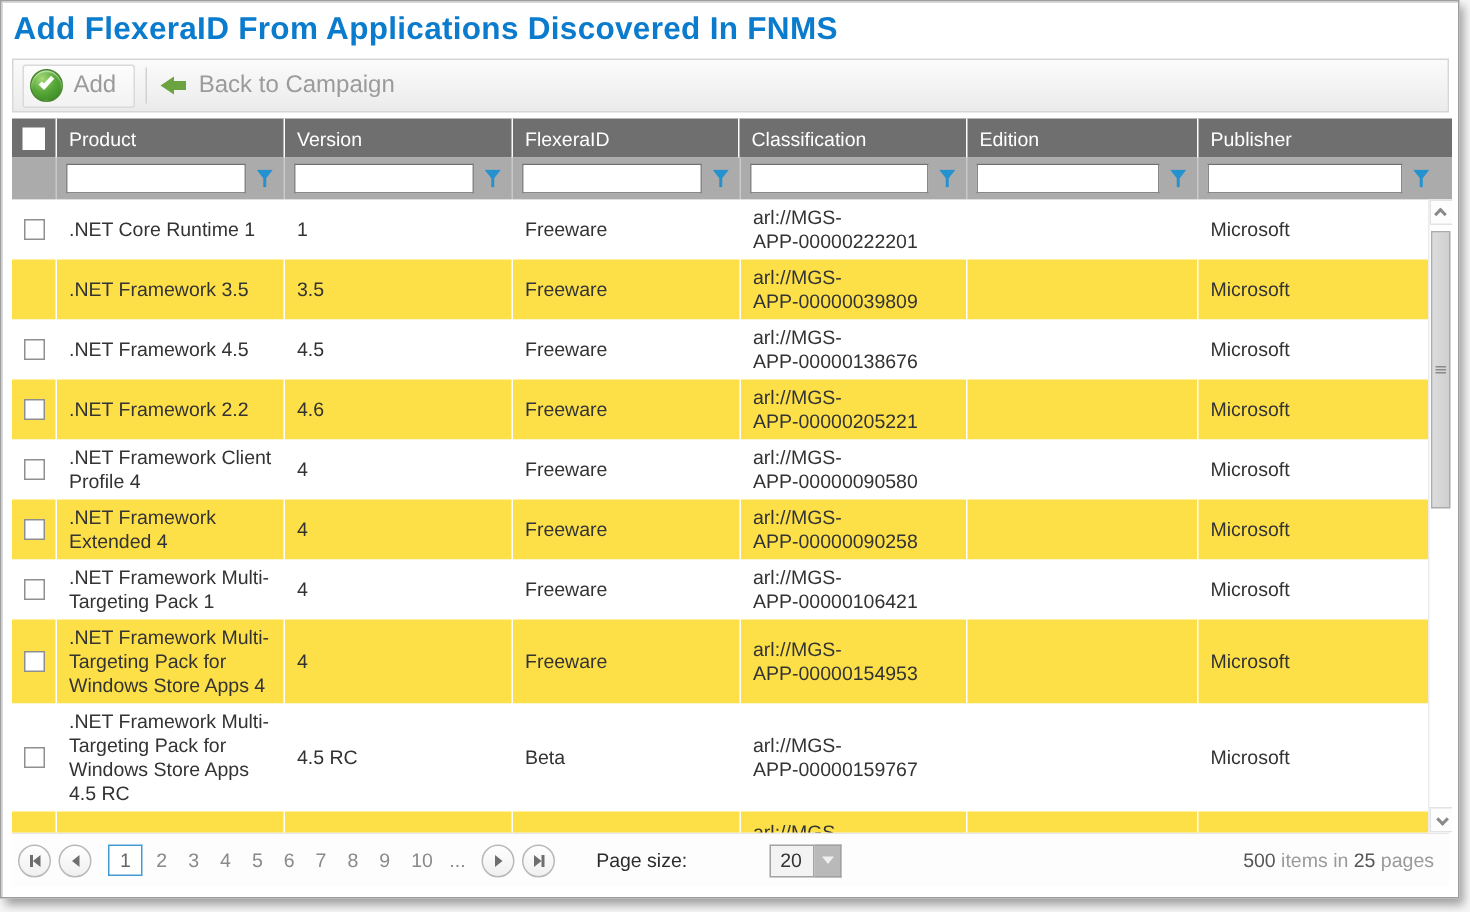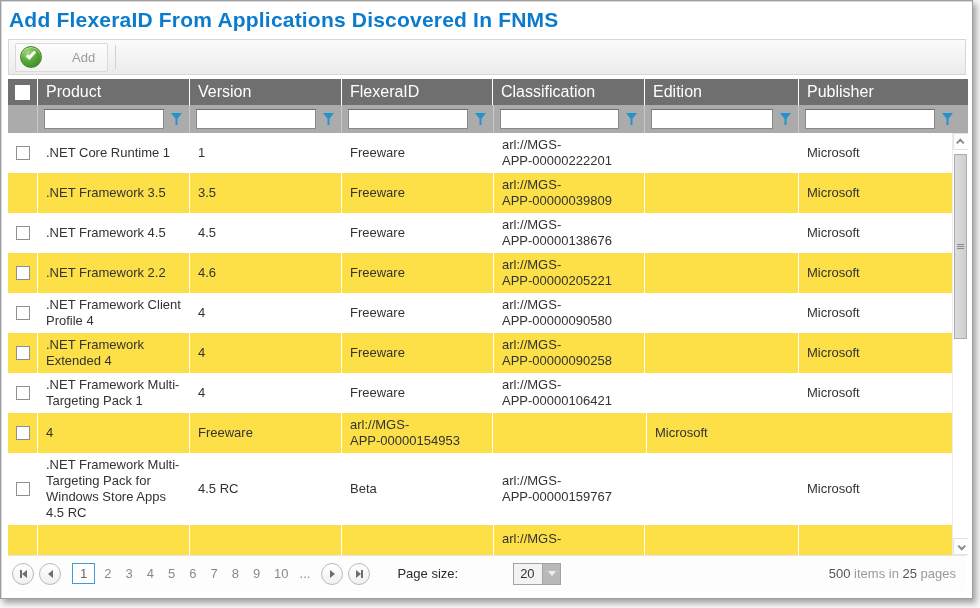--- a/index.html
+++ b/index.html
@@ -10,41 +10,41 @@
     box-shadow: 3px 4px 6px rgba(0,0,0,.35), 1px 1px 0 #d9d9d9 inset;
     padding:4px 6px 0 7px; overflow:hidden;
   }
   
   .page-title { color:#0b7ccd; font-size:21px; font-weight:bold; padding:3px 2px 7px 1px; letter-spacing:.2px; }
   
   .toolbar {
     height:36px; border:1px solid #d6d6d6; background:linear-gradient(#fbfbfb,#ebebeb);
     display:flex; align-items:center; padding:0 6px; margin-bottom:4px;
   }
-  .tb-btn { display:flex; align-items:center; height:29px; color:#9b9b9b; font-size:13px; cursor:default;gap:23px; }
+  .tb-btn { display:flex; align-items:center; height:29px; color:#9b9b9b; font-size:16px; cursor:default; }
   .add-btn { border:1px solid #dadada; background:linear-gradient(#fdfdfd,#f2f2f2); padding:0 12px 0 4px; border-radius:2px; }
   .check-circle {
     width:22px; height:22px; border-radius:50%; margin-right:7px; position:relative;
     background:radial-gradient(circle at 35% 28%, #a5d977 0%, #58a839 45%, #2f821d 100%);
     border:1px solid #49872e; box-shadow: inset 0 1px 1px rgba(255,255,255,.6);
   }
   .check-circle .tick {
     position:absolute; left:5px; top:5px; width:10px; height:5px;
     border-left:3px solid #fff; border-bottom:3px solid #fff; transform:rotate(-47deg);
   }
   .tb-sep { width:1px; height:24px; background:#d2d2d2; margin:0 9px 0 7px; }
   .back-arrow { position:relative; width:18px; height:12px; margin-right:7px; }
   .back-arrow .head {
     position:absolute; left:0; top:0; width:0; height:0;
     border-top:6px solid transparent; border-bottom:6px solid transparent; border-right:9px solid #6ba340;
   }
   .back-arrow .tail { position:absolute; left:8px; top:3px; width:9px; height:6px; background:#6ba340; }
   
   .grid { width:960px; }
-  .hdr-row { display:flex; background:#6f6f6f; height:26px; align-items:center; color:#fff; font-size:16px; }
+  .hdr-row { display:flex; background:#6f6f6f; height:26px; align-items:center; color:#fff; font-size:13px; }
   .hdr-cell { height:100%; display:flex; align-items:center; padding-left:8px; border-right:1px solid #fdfdfd; }
   .hdr-cell:last-child { border-right:none; }
   .filter-row { display:flex; background:#ababab; height:28px; align-items:center; }
   .filter-cell { height:100%; display:flex; align-items:center; padding:0 7px 0 6px; border-right:1px solid #c9c9c9; }
   .filter-cell:last-child { border-right:none; }
   .filter-input {
     flex:1; min-width:0; height:20px; border:1px solid #888; border-top-color:#6e6e6e;
     background:#fff; font-family:"Liberation Sans",sans-serif; font-size:12px; padding:0 4px; margin-right:7px;
   }
   .funnel { width:11px; height:12px; background:#2492cf;
@@ -104,20 +104,27 @@
   <div class="page-title">Add FlexeraID From Applications Discovered In FNMS</div>
 
   <div class="toolbar">
     <div class="tb-btn add-btn">
       <span class="check-circle">
           <span class="tick"></span>
         </span>
       <span>Add</span>
     </div>
     <div class="tb-sep"></div>
+    <div class="tb-btn">
+      <span class="back-arrow">
+          <span class="head"></span>
+          <span class="tail"></span>
+        </span>
+      <span>Back to Campaign</span>
+    </div>
   </div>
 
   <div class="grid">
 
     <div class="hdr-row">
       <div class="hdr-cell c-check" style="padding-left:0;">
         <span class="hdr-cbx"></span>
       </div>
       <div class="hdr-cell c-product">Product</div>
       <div class="hdr-cell c-version">Version</div>
@@ -244,20 +251,21 @@
           <div class="cell c-flex">arl://MGS-
 APP-00000106421</div>
           <div class="cell c-edition"></div>
           <div class="cell c-pub">Microsoft</div>
         </div>
 
         <div class="row alt">
           <div class="cell c-check">
               <span class="cbx"></span>
             </div>
+          <div class="cell c-product">.NET Framework Multi-Targeting Pack for Windows Store Apps 4</div>
           <div class="cell c-version">4</div>
           <div class="cell c-class">Freeware</div>
           <div class="cell c-flex">arl://MGS-
 APP-00000154953</div>
           <div class="cell c-edition"></div>
           <div class="cell c-pub">Microsoft</div>
         </div>
 
         <div class="row">
           <div class="cell c-check">

